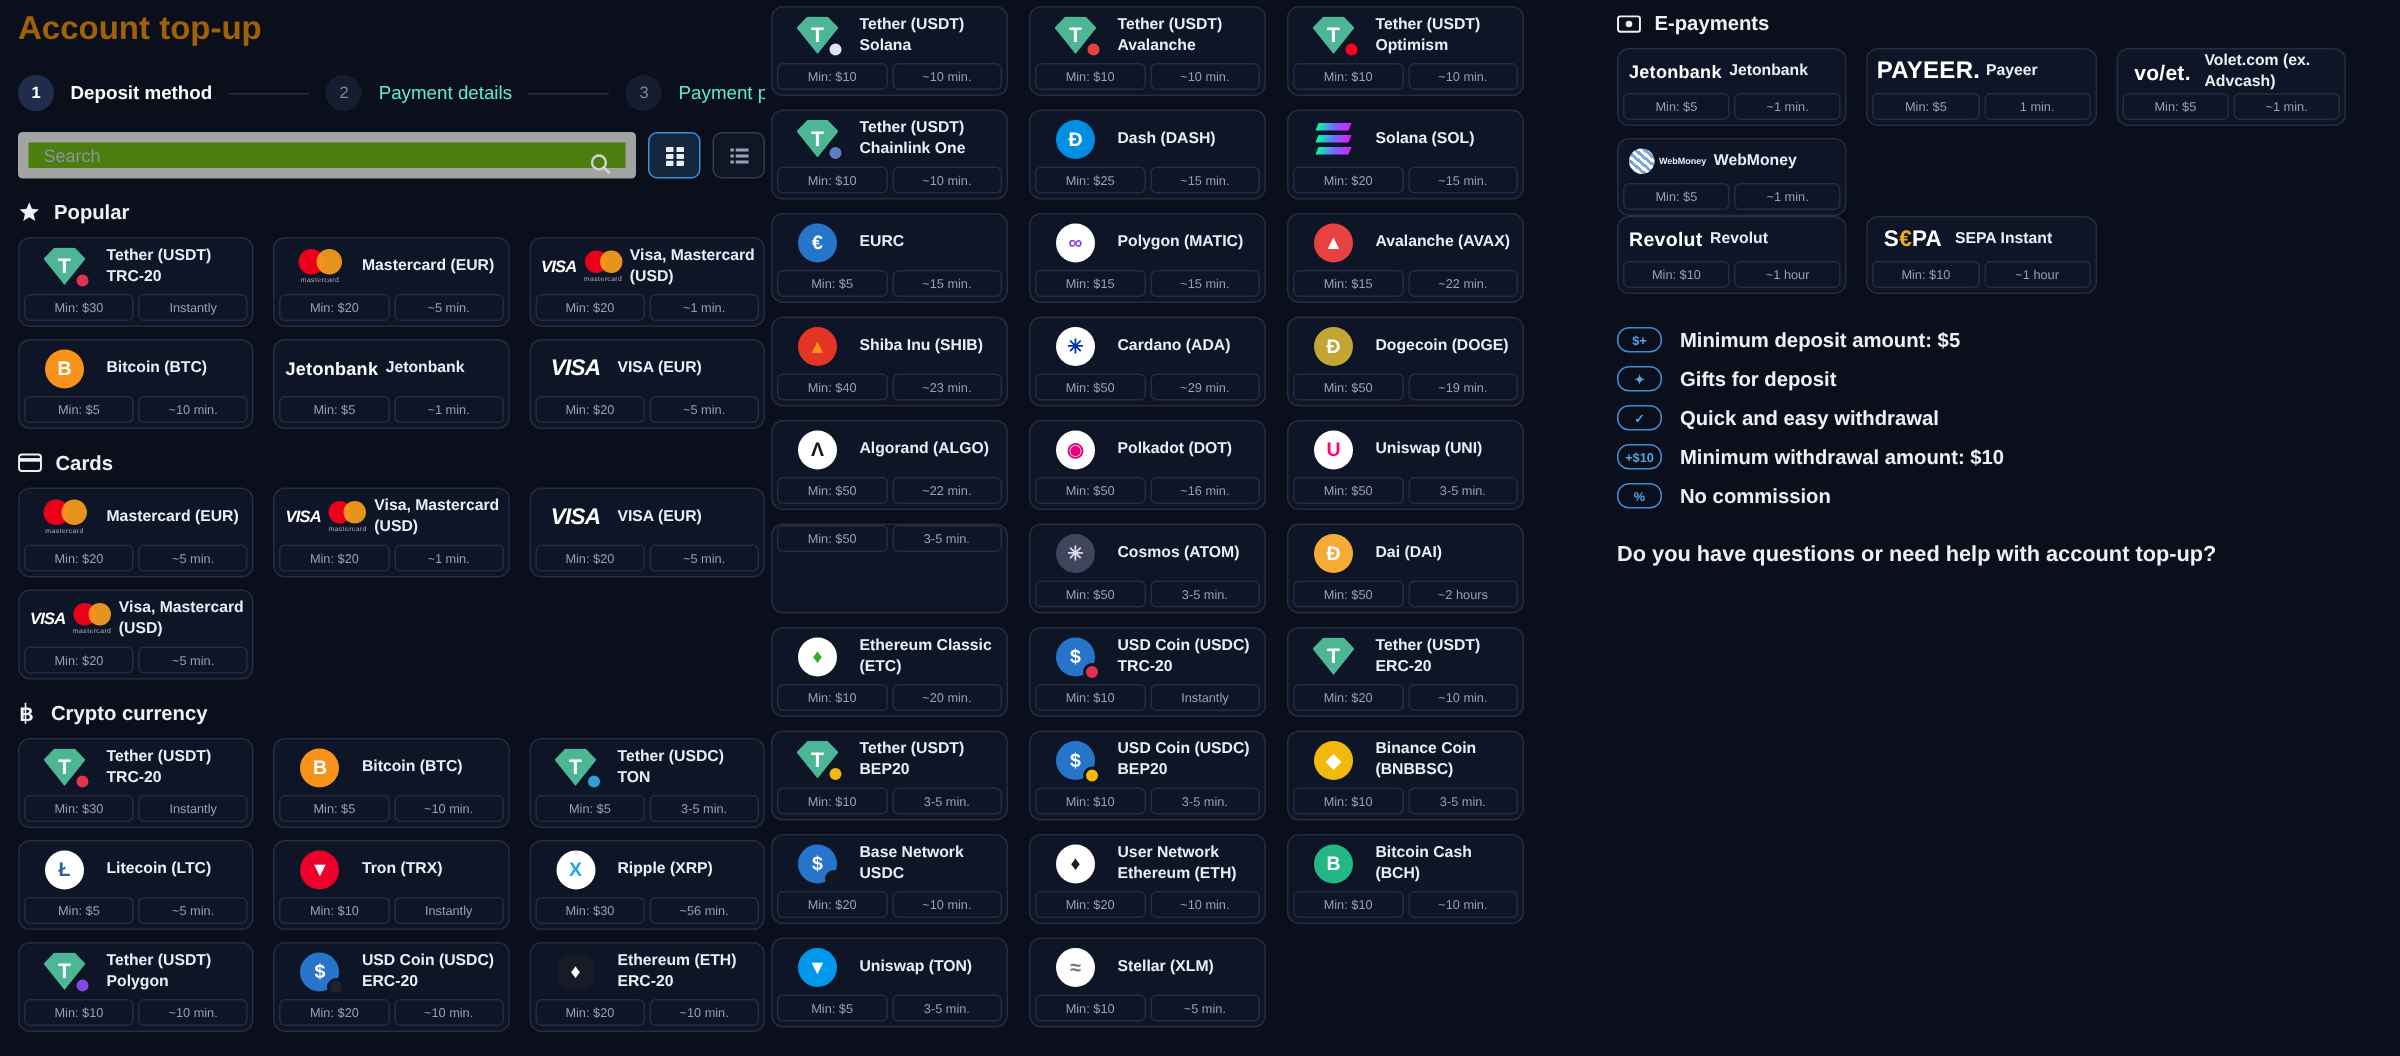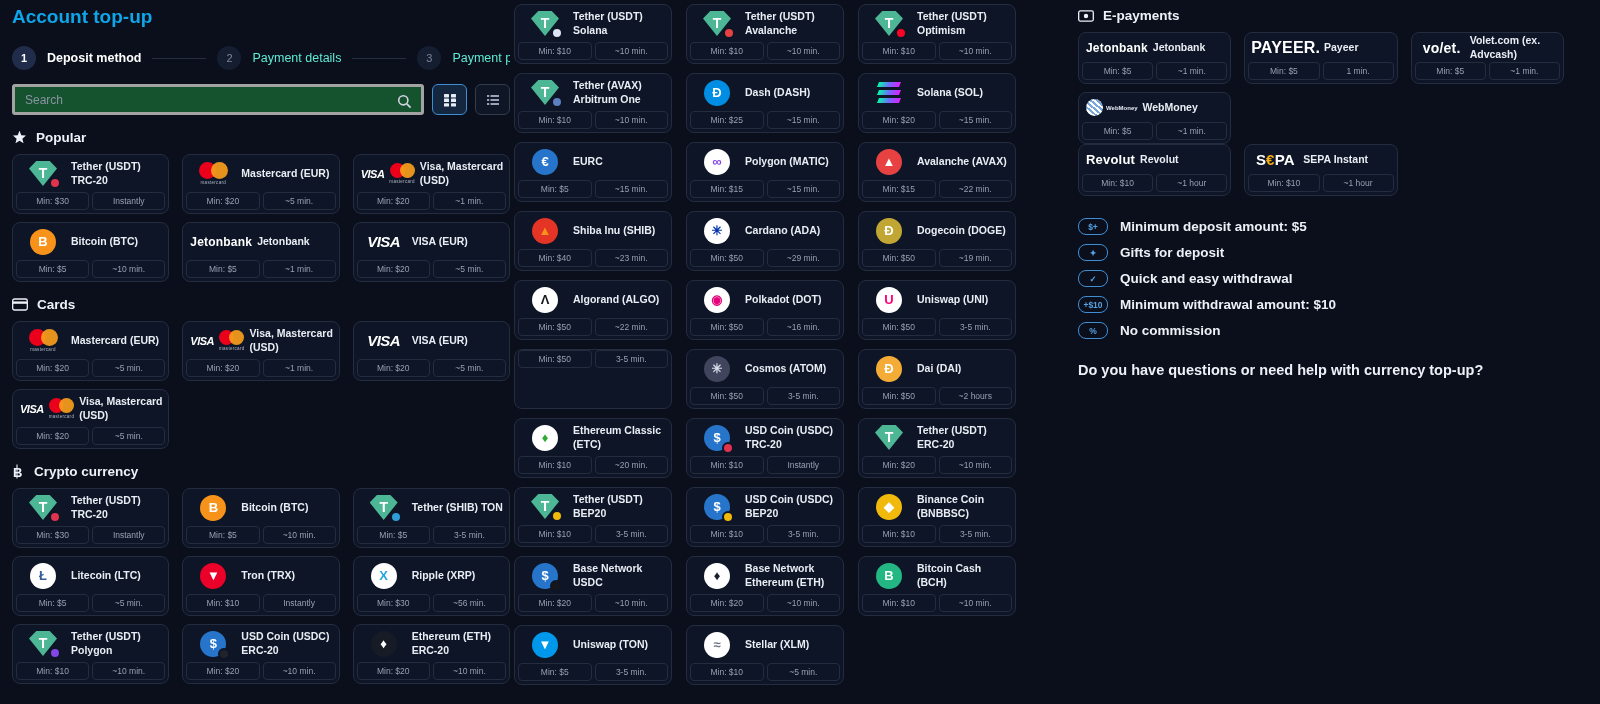--- a/index.html
+++ b/index.html
@@ -3,34 +3,34 @@
 <meta charset="utf-8">
 <style>
   * { margin:0; padding:0; box-sizing:border-box; }
   html,body { width:1600px; height:704px; overflow:hidden; }
   body { background:#0a0f1b; font-family:"Liberation Sans", sans-serif; position:relative; color:#e9edf4; }
 
   .left  { position:absolute; left:12px;  top:6px; width:498px; }
   .mid   { position:absolute; left:514px; top:4px; width:502px; }
   .right { position:absolute; left:1078px; top:8px; width:486px; }
 
-  h1 { font-size:19px; font-weight:bold; color:#0ea5e9; margin-bottom:17px; }
+  h1 { font-size:22px; font-weight:bold; color:#a16207; margin-bottom:17px; }
 
   
   .stepper { display:flex; align-items:center; gap:11px; height:26px; margin-bottom:13px; white-space:nowrap; overflow:hidden; }
   .step { display:flex; align-items:center; gap:11px; }
   .step-num { width:24px; height:24px; border-radius:50%; background:#151e31; display:flex; align-items:center; justify-content:center; font-size:11px; color:#7d8699; flex:none; }
   .step-label { font-size:12.5px; color:#5eead4; }
   .step.active .step-num { background:#202c49; color:#fff; font-weight:bold; }
   .step.active .step-label { color:#fff; font-weight:bold; }
   .step:not(:last-child)::after { content:""; display:block; width:54px; height:1px; background:#262f42; }
 
   
   .searchrow { display:flex; gap:8px; margin-bottom:13px; }
-  .searchbox { flex:1; position:relative; height:31px; border:3px solid #a3a3a3; border-radius:3px; background:#14532d; }
+  .searchbox { flex:1; position:relative; height:31px; border:7px solid #a3a3a3; border-radius:3px; background:#4d7c0f; }
   .searchbox input { width:100%; height:100%; background:transparent; border:none; outline:none; color:#c6cdd9; font-size:12px; padding:0 32px 0 10px; font-family:"Liberation Sans",sans-serif; }
   .searchbox input::placeholder { color:#8b93a4; }
   .search-ic { position:absolute; right:9px; top:7px; }
   .viewbtn { width:35px; height:31px; border-radius:6px; background:#0f1727; border:1px solid #333c4e; display:flex; align-items:center; justify-content:center; cursor:pointer; }
   .viewbtn.active { border-color:#3e8ed6; background:#14273f; }
 
   
   .sec-h { display:flex; align-items:center; gap:9px; margin:15px 0 9px; font-size:13.5px; font-weight:bold; color:#eef1f7; }
   .sec-h svg { flex:none; }
 
@@ -386,21 +386,21 @@
       </div>
 
       <div class="pcard">
         <div class="pcard-top">
           <span class="icon-slot">
             <span class="iconwrap">
               <span class="gem">T</span>
               <span class="badge" style="background: rgb(47, 158, 216);"></span>
             </span>
           </span>
-          <span class="pname">Tether (SHIB) TON</span>
+          <span class="pname">Tether (USDC) TON</span>
         </div>
         <div class="pcard-bot">
           <span class="cell">Min: $5</span>
           <span class="cell">3-5 min.</span>
         </div>
       </div>
 
       <div class="pcard">
         <div class="pcard-top">
           <span class="icon-slot">
@@ -547,21 +547,21 @@
       </div>
 
       <div class="pcard">
         <div class="pcard-top">
           <span class="icon-slot">
             <span class="iconwrap">
               <span class="gem">T</span>
               <span class="badge" style="background: rgb(93, 127, 192);"></span>
             </span>
           </span>
-          <span class="pname">Tether (AVAX) Arbitrum One</span>
+          <span class="pname">Tether (USDT) Chainlink One</span>
         </div>
         <div class="pcard-bot">
           <span class="cell">Min: $10</span>
           <span class="cell">~10 min.</span>
         </div>
       </div>
 
       <div class="pcard">
         <div class="pcard-top">
           <span class="icon-slot">
@@ -877,21 +877,21 @@
         </div>
       </div>
 
       <div class="pcard">
         <div class="pcard-top">
           <span class="icon-slot">
             <span class="iconwrap">
               <span class="cicon" style="background: rgb(255, 255, 255); color: rgb(27, 31, 42);">♦</span>
             </span>
           </span>
-          <span class="pname">Base Network Ethereum (ETH)</span>
+          <span class="pname">User Network Ethereum (ETH)</span>
         </div>
         <div class="pcard-bot">
           <span class="cell">Min: $20</span>
           <span class="cell">~10 min.</span>
         </div>
       </div>
 
       <div class="pcard">
         <div class="pcard-top">
           <span class="icon-slot">
@@ -1067,14 +1067,14 @@
         <span class="bicon">+$10</span>
         <span class="btext">Minimum withdrawal amount: $10</span>
       </div>
 
       <div class="benefit">
         <span class="bicon">%</span>
         <span class="btext">No commission</span>
       </div>
     </div>
 
-  <div class="help-q">Do you have questions or need help with currency top-up?</div>
+  <div class="help-q">Do you have questions or need help with account top-up?</div>
 </div>
 
 </body></html>

